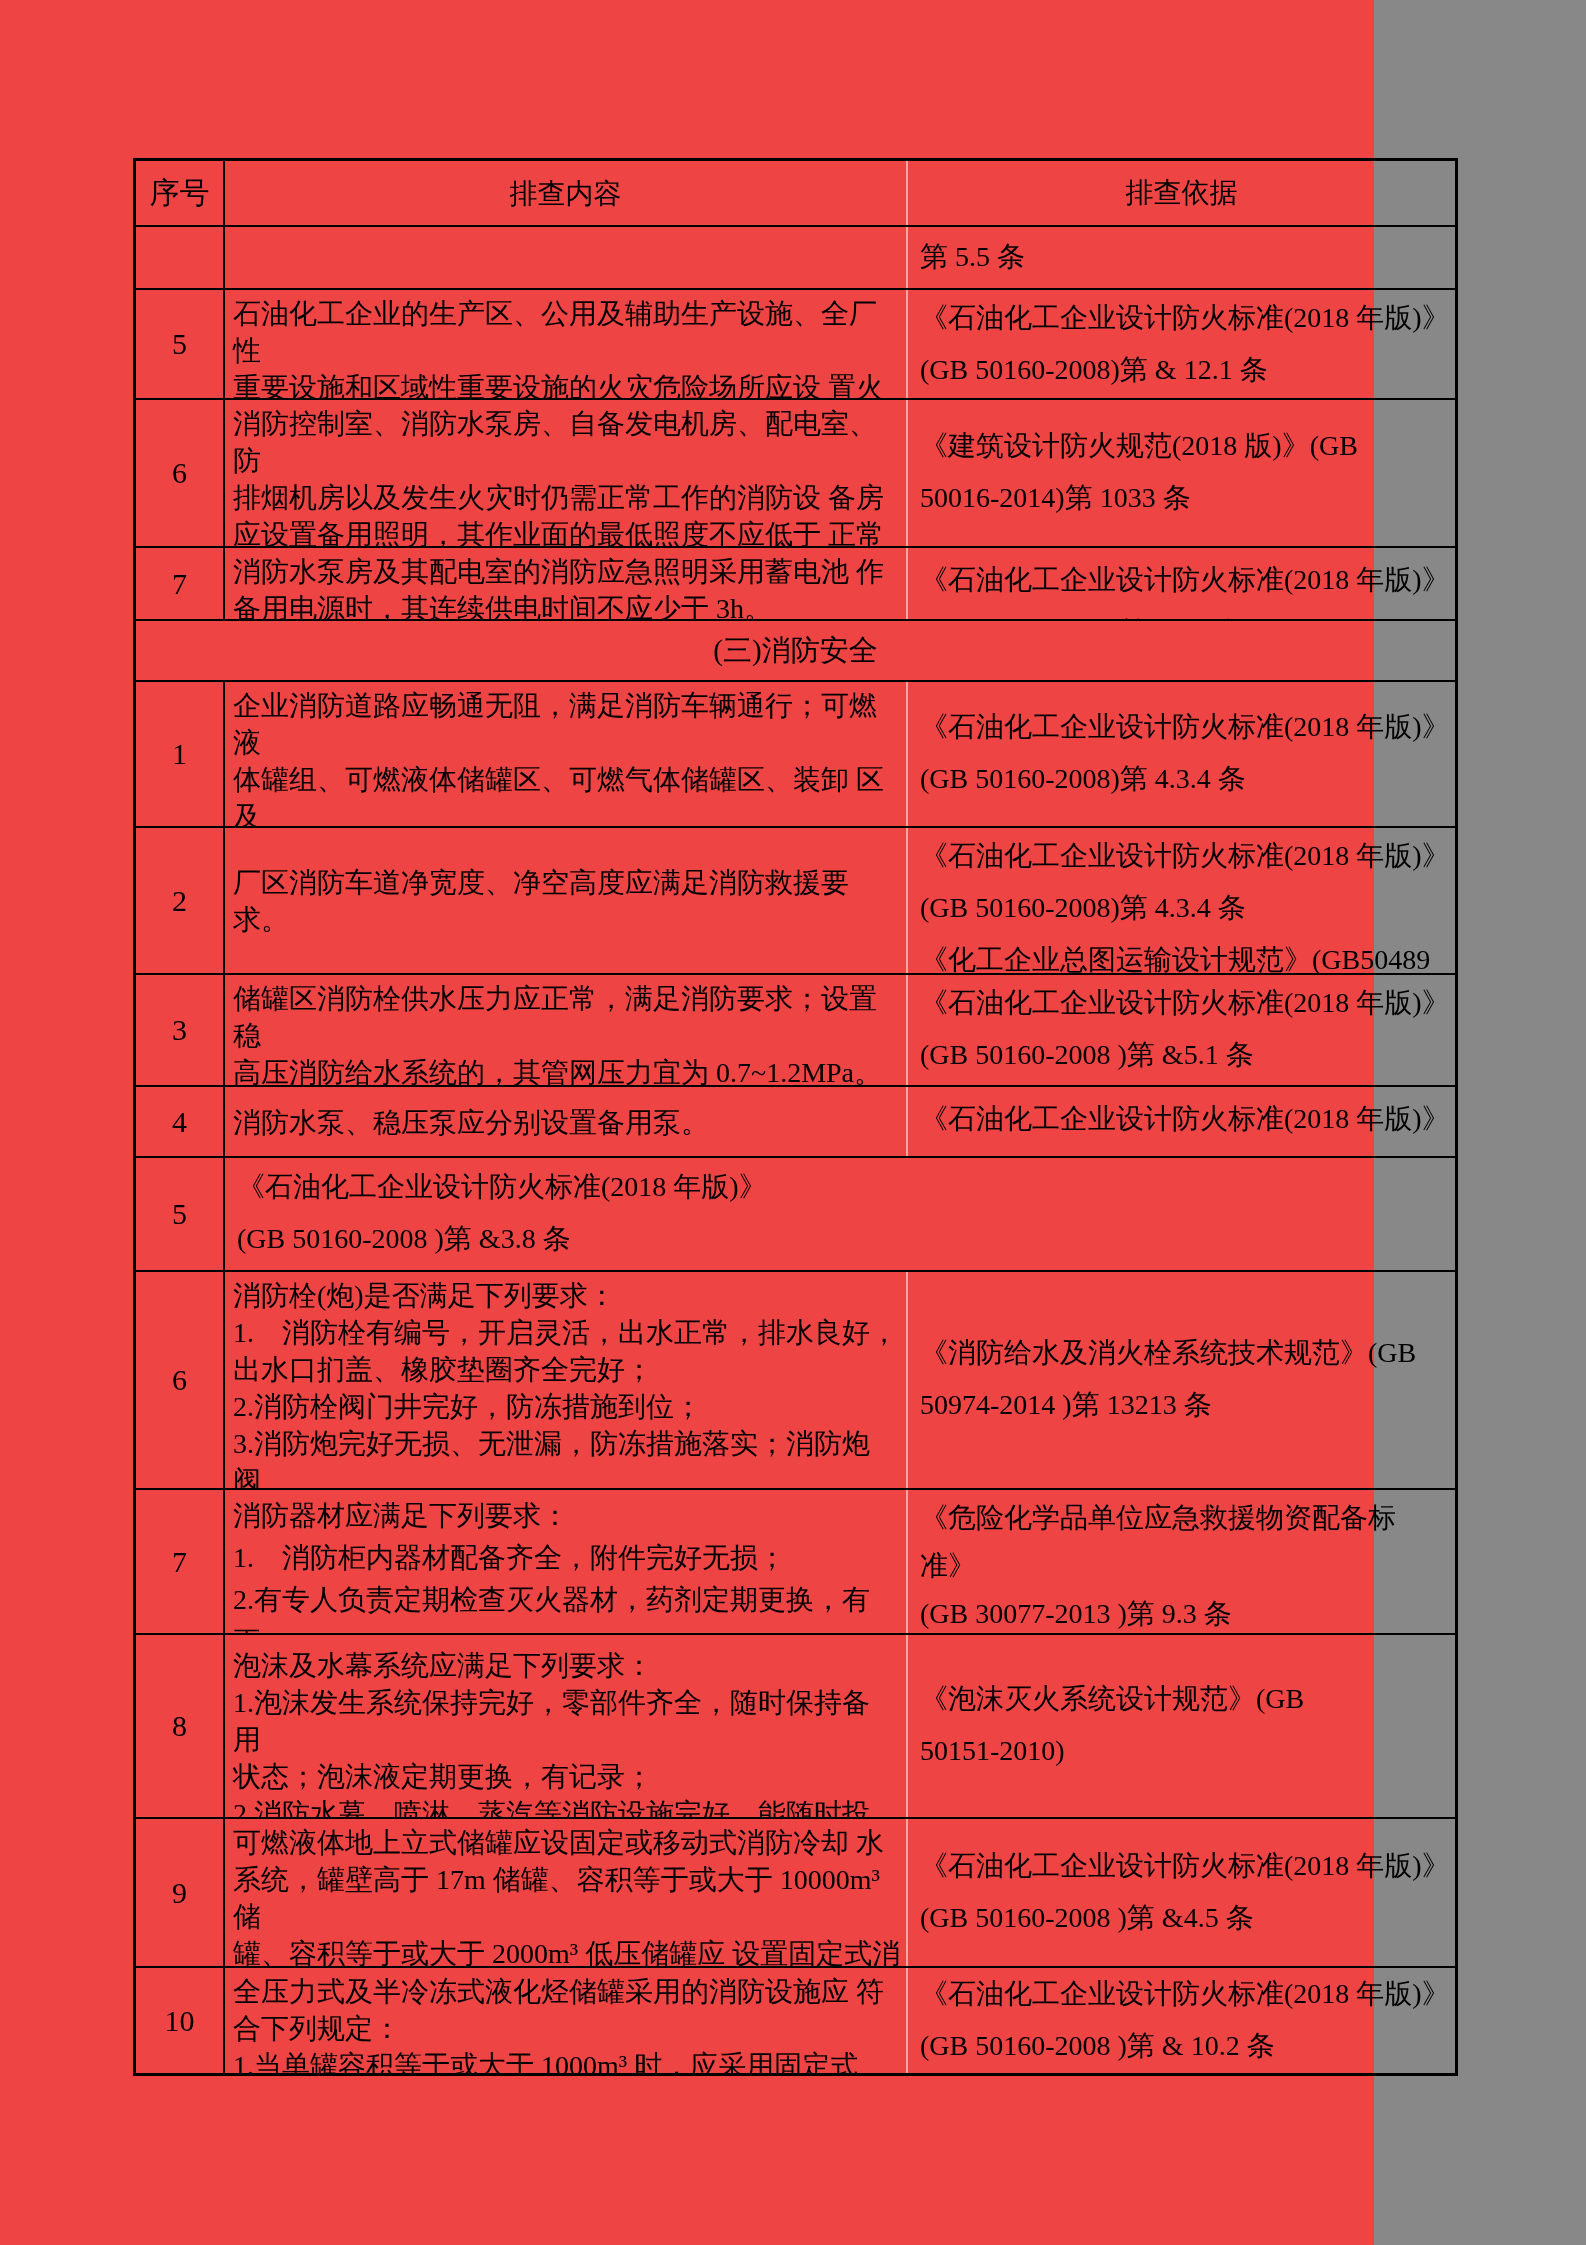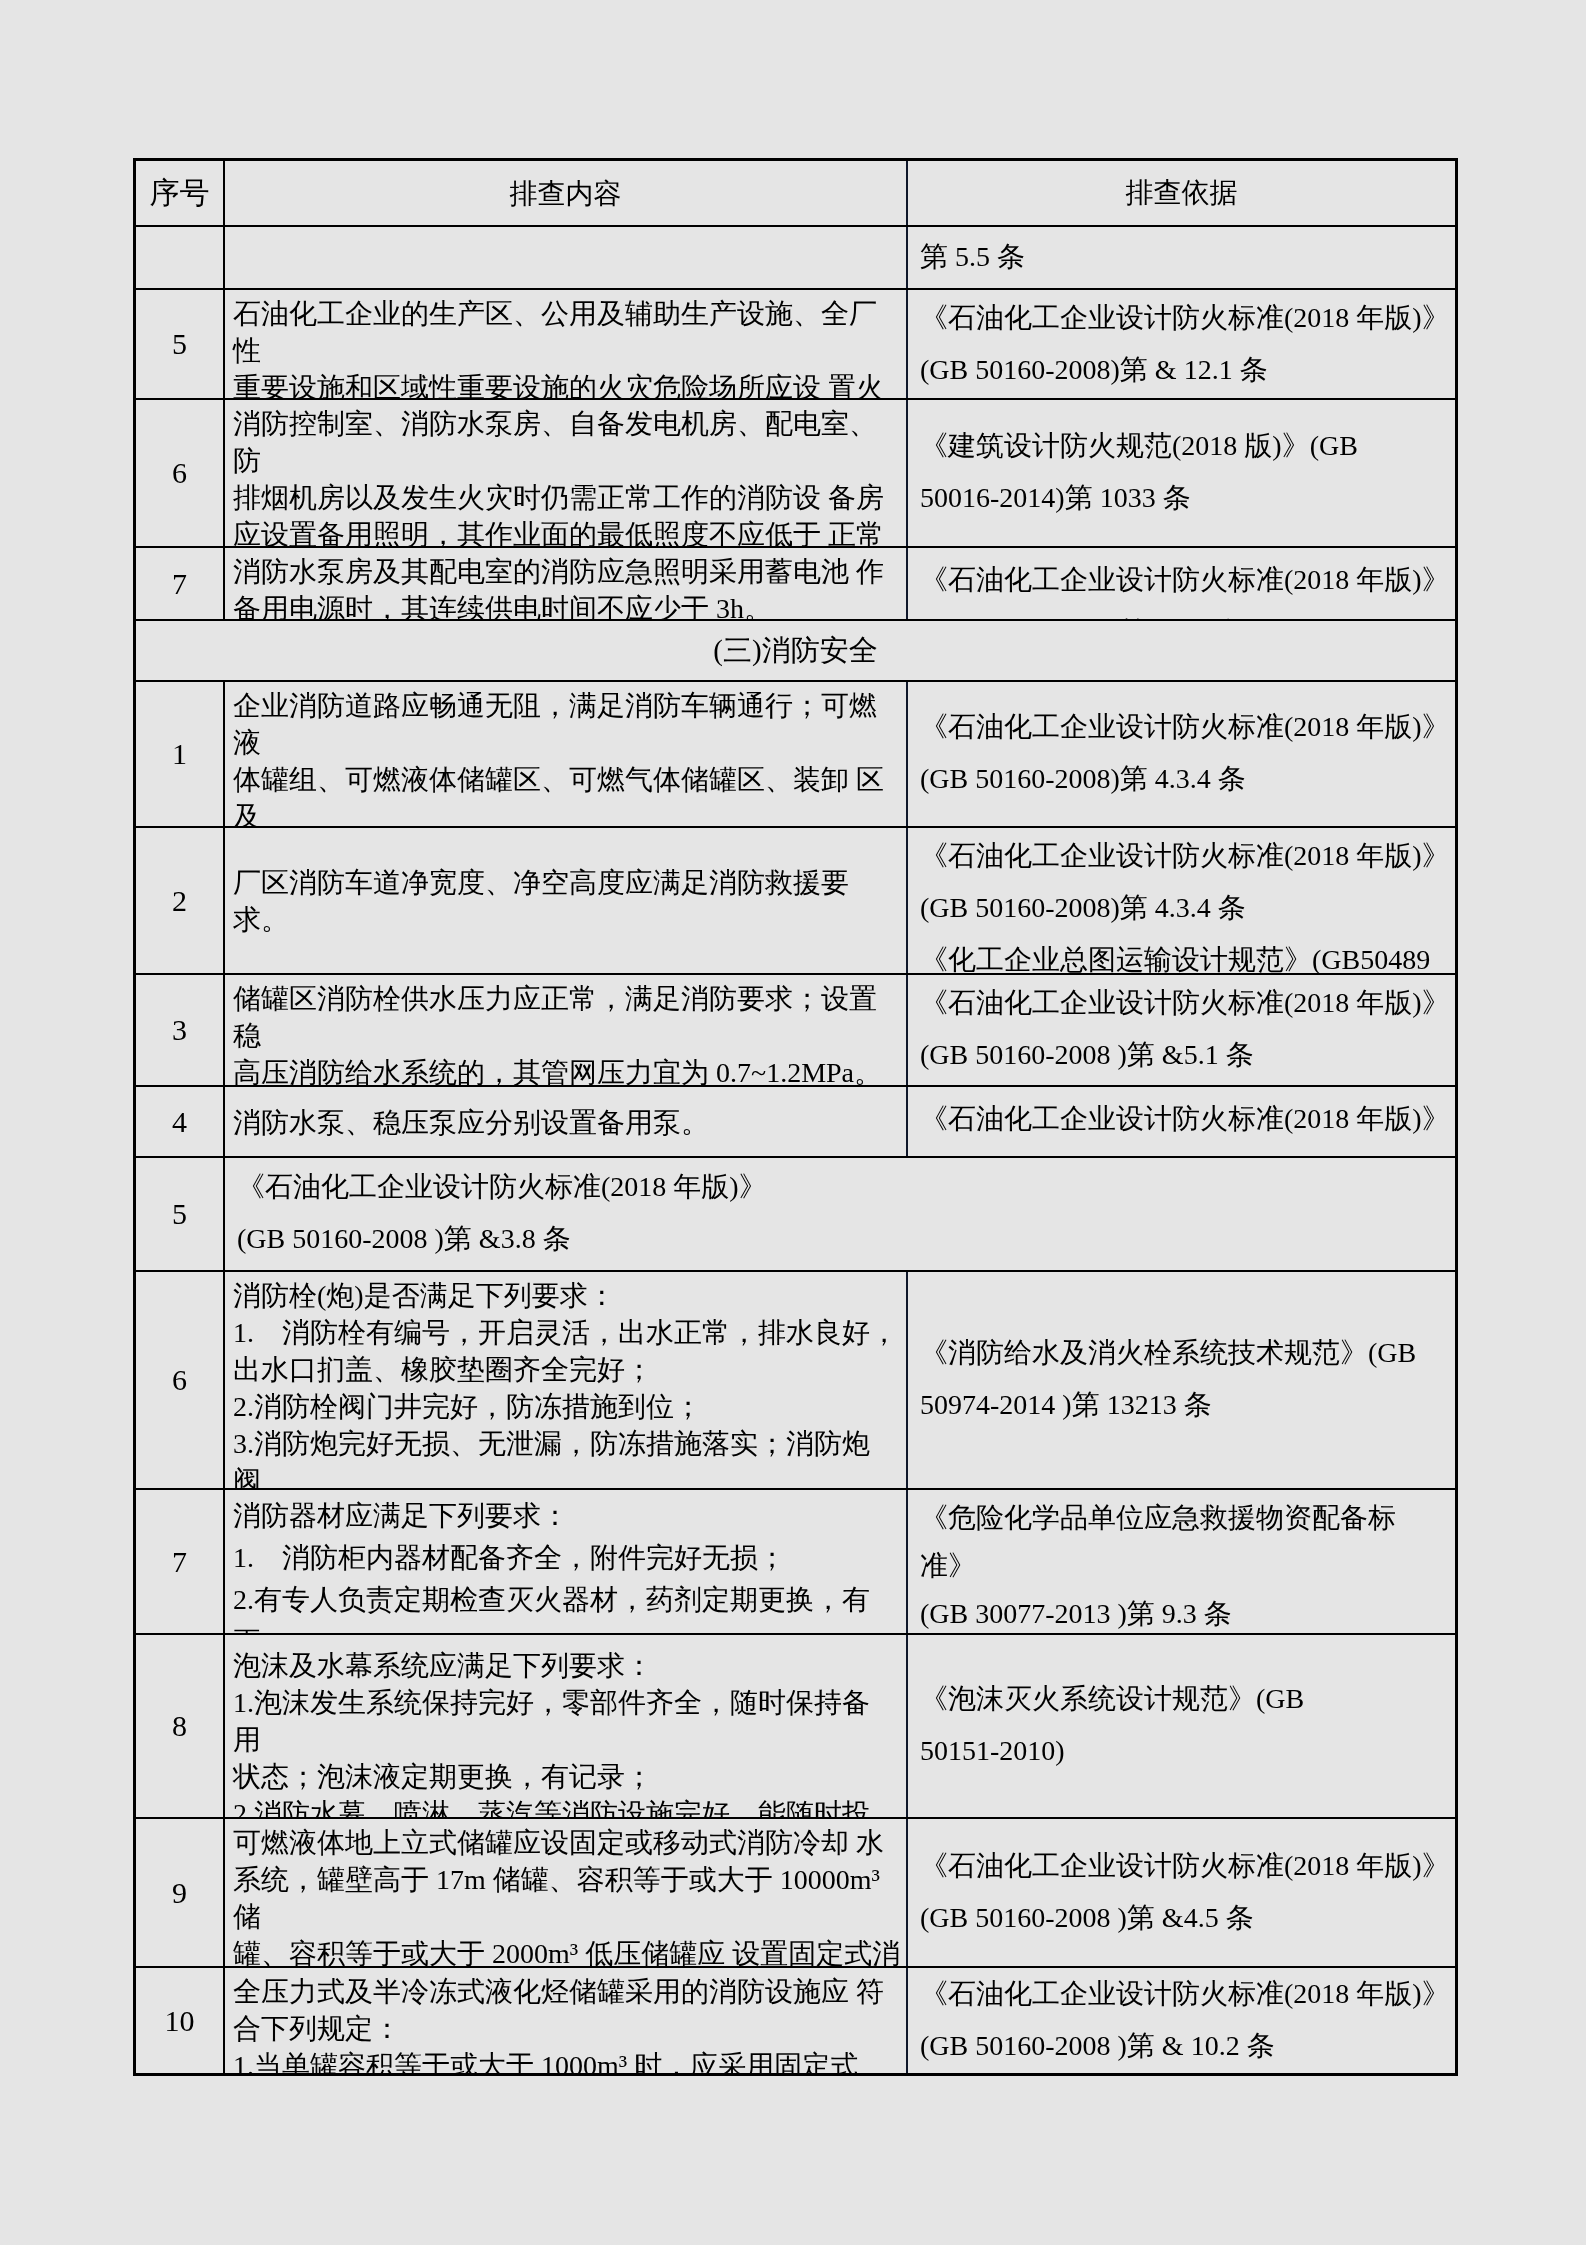--- a/index.html
+++ b/index.html
@@ -1,19 +1,19 @@
 <!DOCTYPE html>
 <html><head>
 <meta charset="utf-8">
 <style>
   html,body{margin:0;padding:0;background:#888;}
   .page{
     position:relative;
-    width:1586px;height:2245px;
-    background:#e5e5e5;
+    width:1374px;height:2245px;
+    background:#ef4444;
     font-family:"Liberation Serif","DejaVu Serif",serif;
     color:#000;
   }
   .tbl{
     position:absolute;
     left:133px;top:158px;
     width:1325px;
     border:3px solid #000;
     box-sizing:border-box;
   }
@@ -28,21 +28,21 @@
     padding:5px 4px 4px 8px;
   }
   .c-no{
     width:89px;flex:none;
     border-right:2px solid #000;
     display:flex;align-items:center;justify-content:center;
     font-size:30px;line-height:30px;padding:0;
   }
   .c-content{
     width:683px;flex:none;
-    border-right:2px solid #0f172a;
+    border-right:2px solid #fca5a5;
   }
   .c-basis{
     flex:1;
     line-height:52px;
     padding-left:12px;padding-top:2px;
   }
   .vc{display:flex;align-items:center;}
   .top-clip{align-items:flex-start;display:block;padding-top:6px;}
   .lh48{line-height:48px;padding-top:4px;}
   .hdr .cell{

